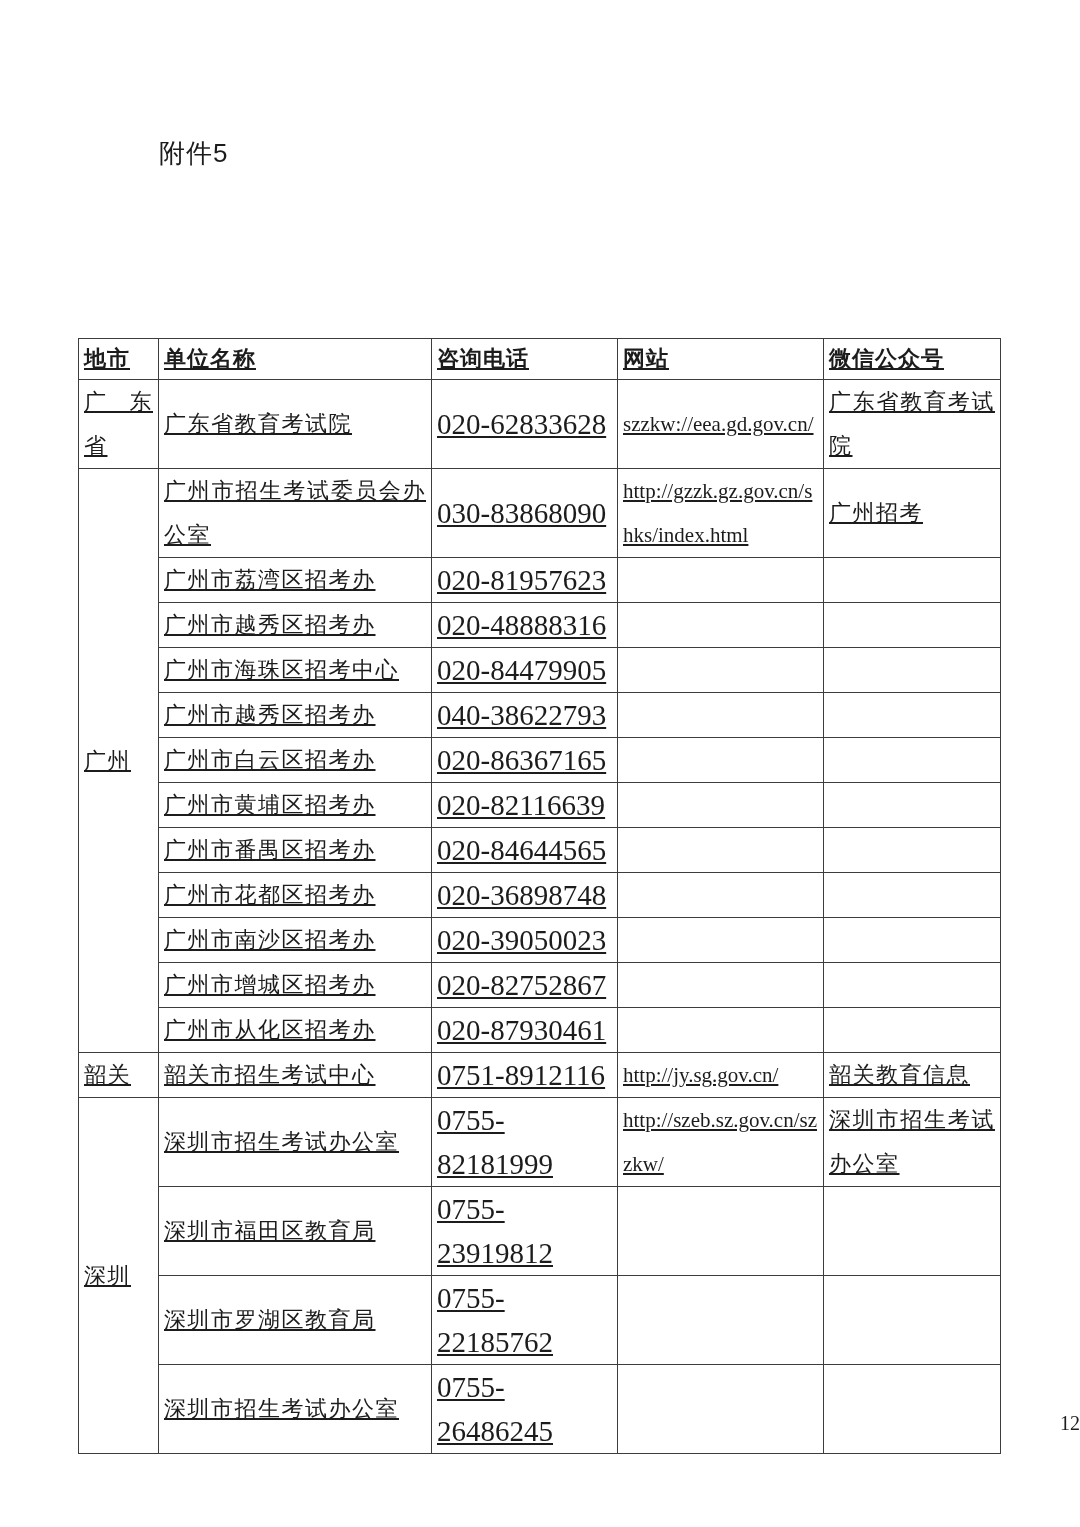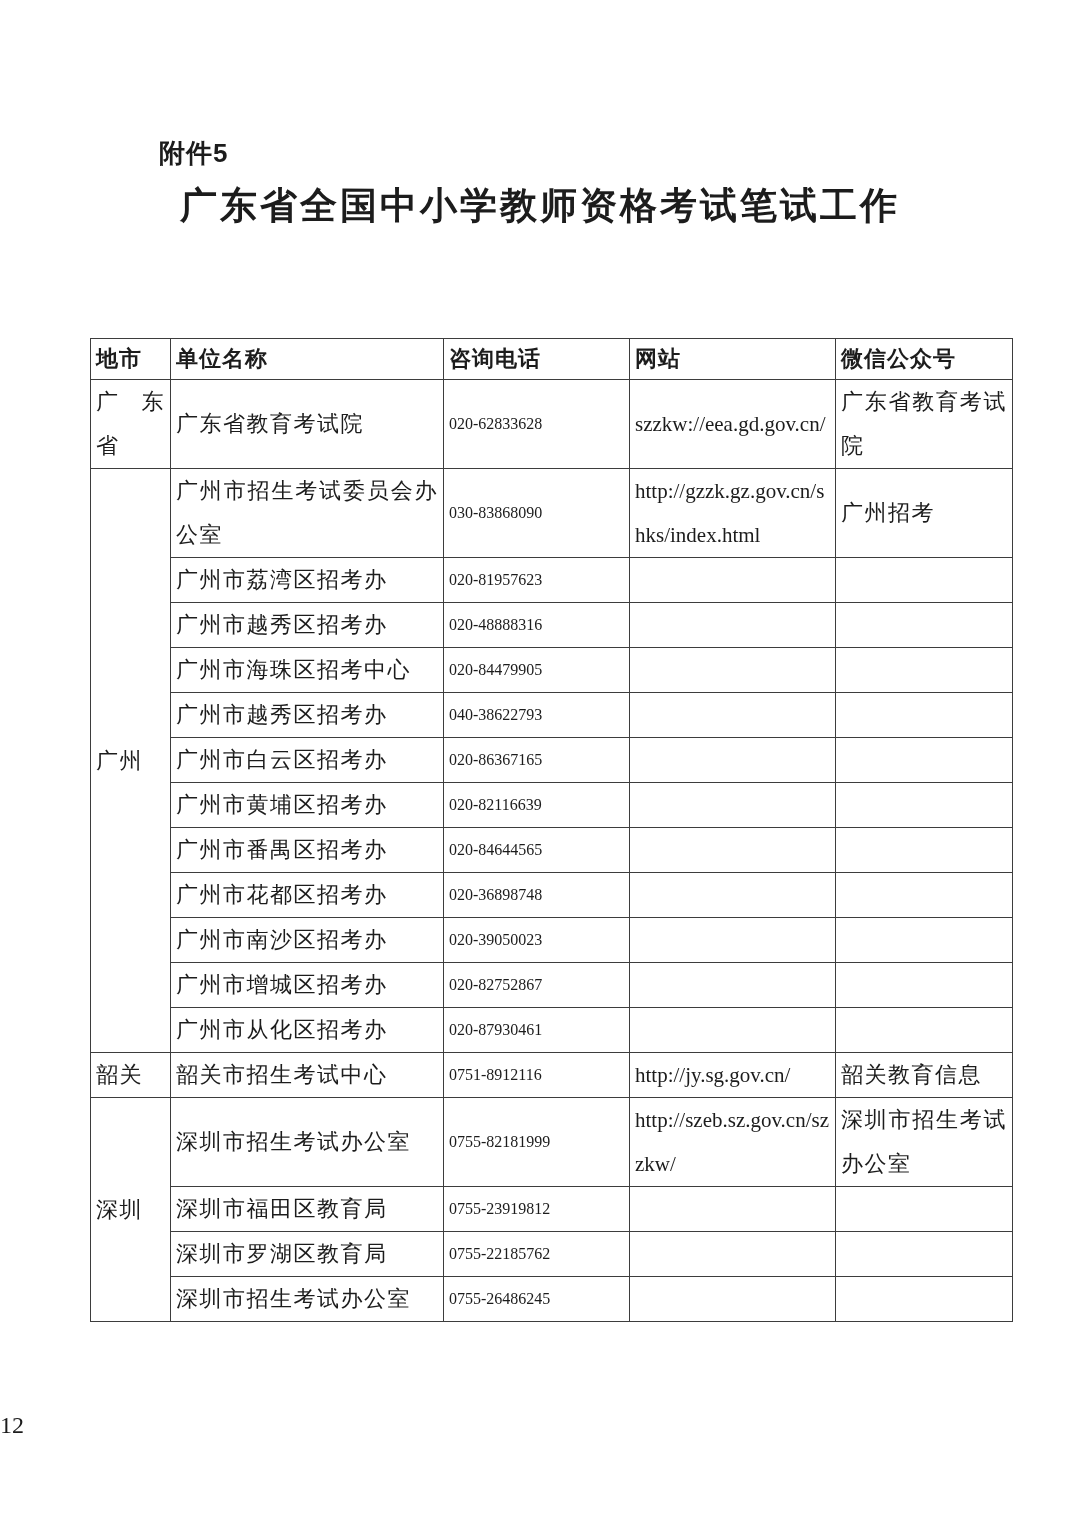--- a/index.html
+++ b/index.html
@@ -7,65 +7,65 @@
     width:1080px; height:1527px;
     background:#ffffff;
     font-family:"Liberation Serif", serif;
     color:#1c1c1c;
     position:relative;
     overflow:hidden;
   }
   .attachment-label {
     position:absolute; top:136px; left:159px;
     font-family:"Liberation Sans", sans-serif;
-    font-weight:700; font-size:26px; letter-spacing:1px;
+    font-weight:400; font-size:26px; letter-spacing:1px;
   }
   .title-block {
     position:absolute; top:176px; left:0; width:100%;
     text-align:center;
     font-family:"Liberation Sans", sans-serif;
     font-weight:700; font-size:37px; line-height:1.6;
     letter-spacing:3px;
   }
   table.contact {
-    position:absolute; top:338px; left:90px;
+    position:absolute; top:338px; left:78px;
     width:922px;
     border-collapse:collapse;
     table-layout:fixed;
+    text-decoration:underline;
   }
   .contact th, .contact td {
     border:1.5px solid #3d3d3d;
     vertical-align:middle;
     text-align:left;
     padding:0 5px;
     overflow:hidden;
   }
   .contact th {
     font-family:"Liberation Sans", sans-serif;
     font-weight:700; font-size:22px;
     height:40px; letter-spacing:1px;
     background:#fff;
   }
   .contact td { font-size:22px; line-height:44px; }
   td.cjk  { text-align:justify; letter-spacing:1.5px; }
   td.city { letter-spacing:1.5px; }
-  td.phone{ font-size:16px; letter-spacing:0; }
+  td.phone{ font-size:29px; letter-spacing:0; }
   td.url  { font-size:21px; letter-spacing:0; word-break:break-all; text-align:justify; }
   .page-number {
     position:absolute; top:1412px; left:0; width:100%;
-    text-align:left; font-size:24px;
+    text-align:right; font-size:20px;
   }
 </style>
 </head>
 <body>
 
 <div class="attachment-label">附件5</div>
 
 <div class="title-block">
-  <div>广东省全国中小学教师资格考试笔试工作</div>
 </div>
 
 <table class="contact">
   <colgroup>
     <col style="width:80px">
     <col style="width:273px">
     <col style="width:186px">
     <col style="width:206px">
     <col style="width:177px">
   </colgroup>

